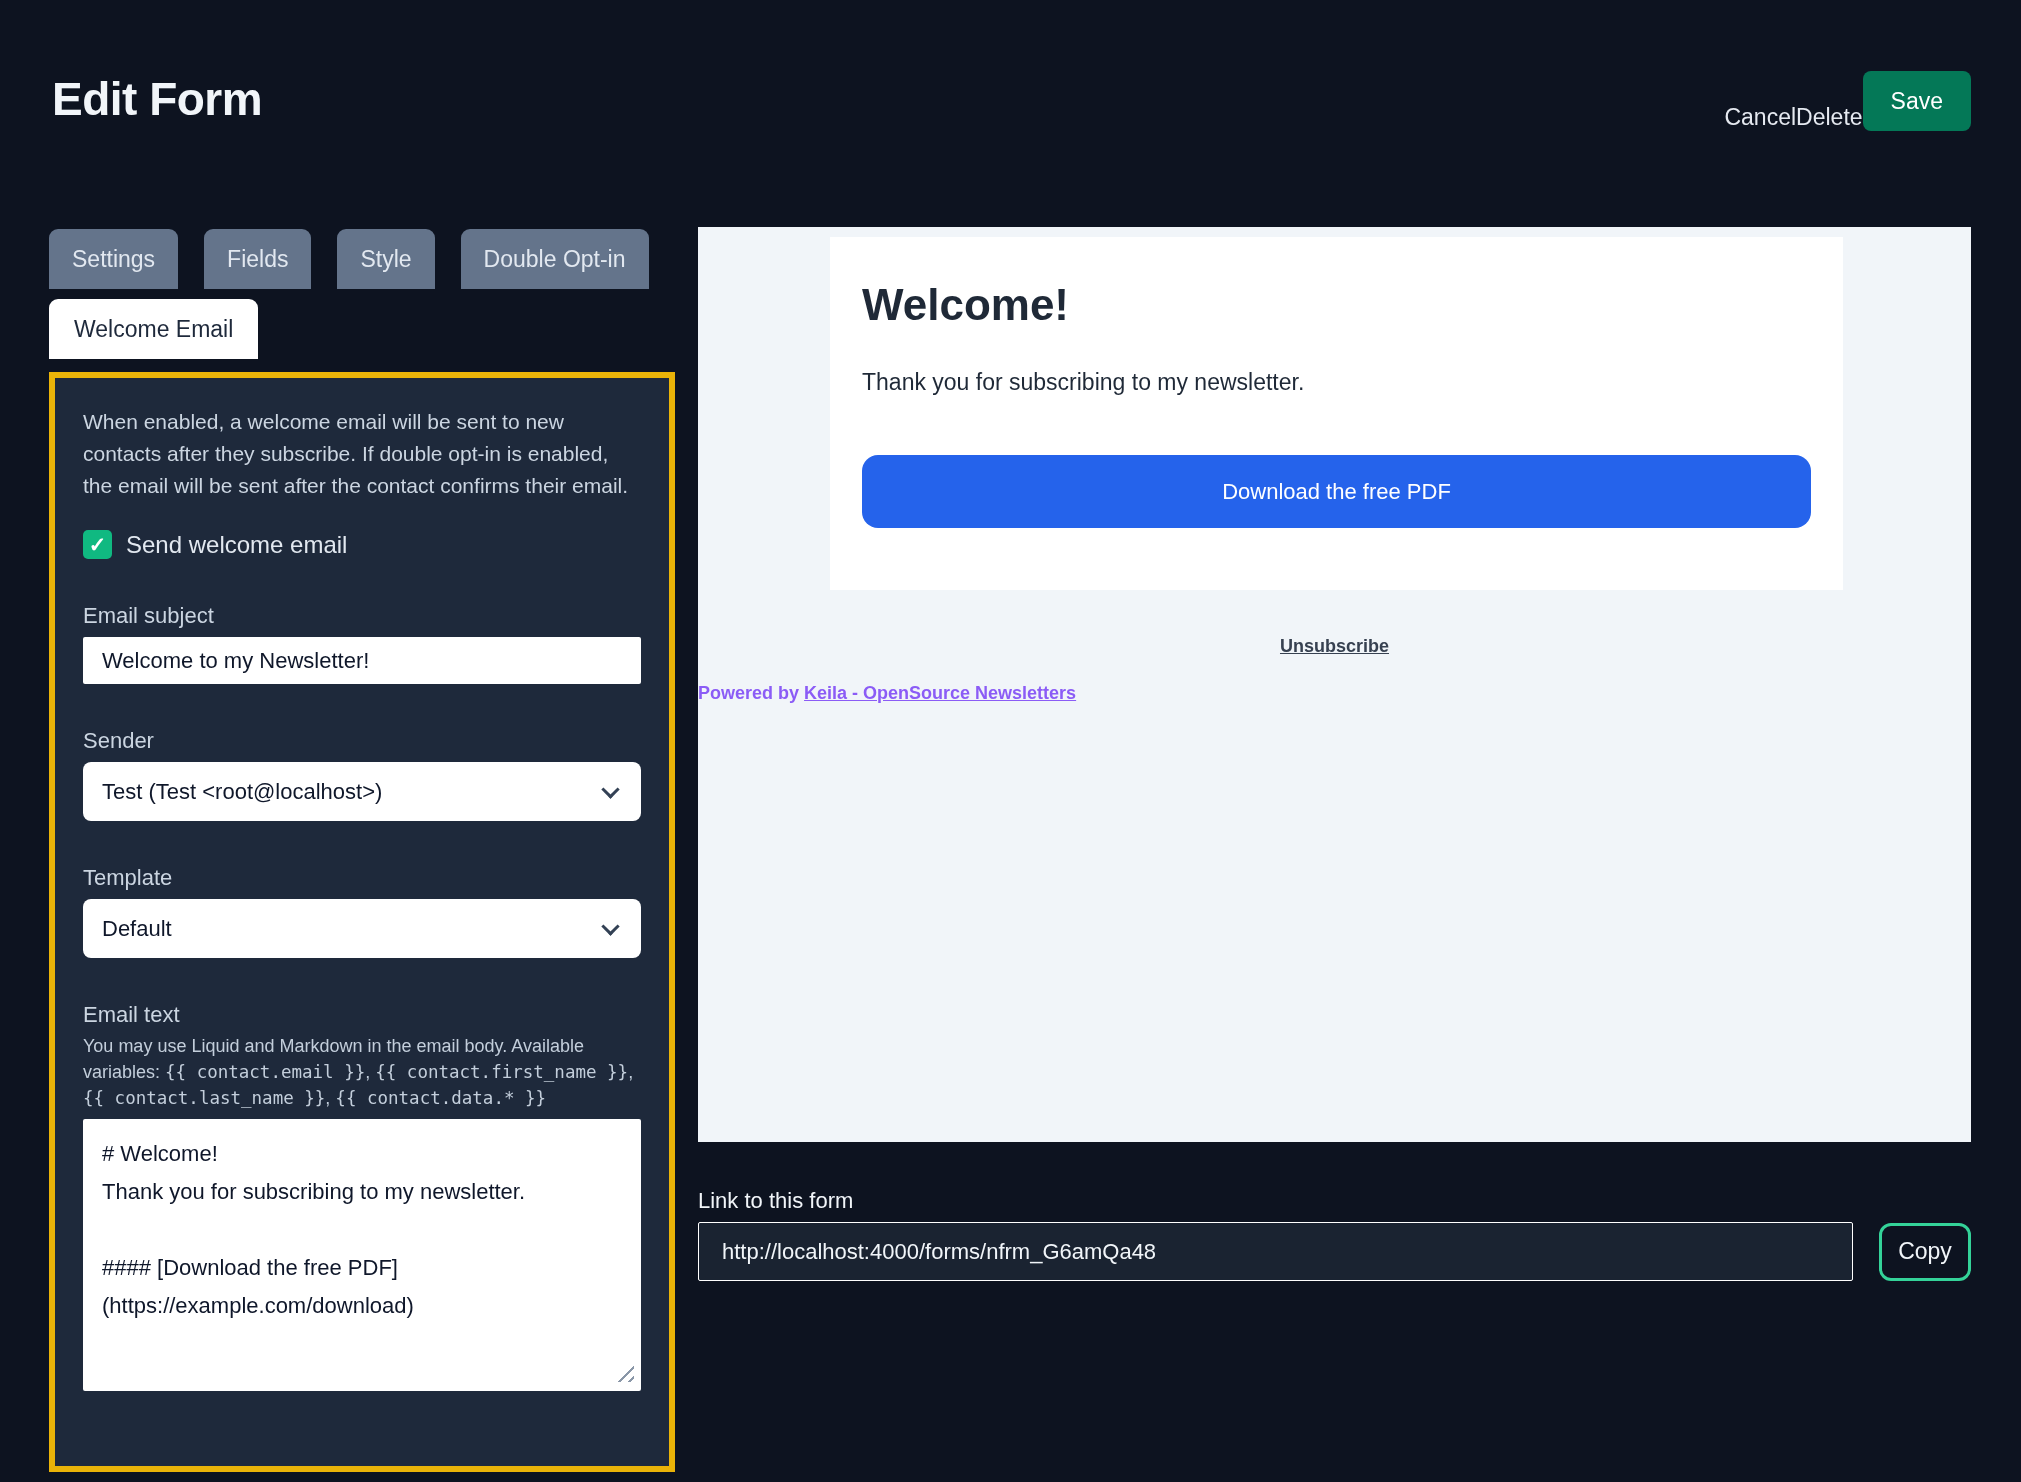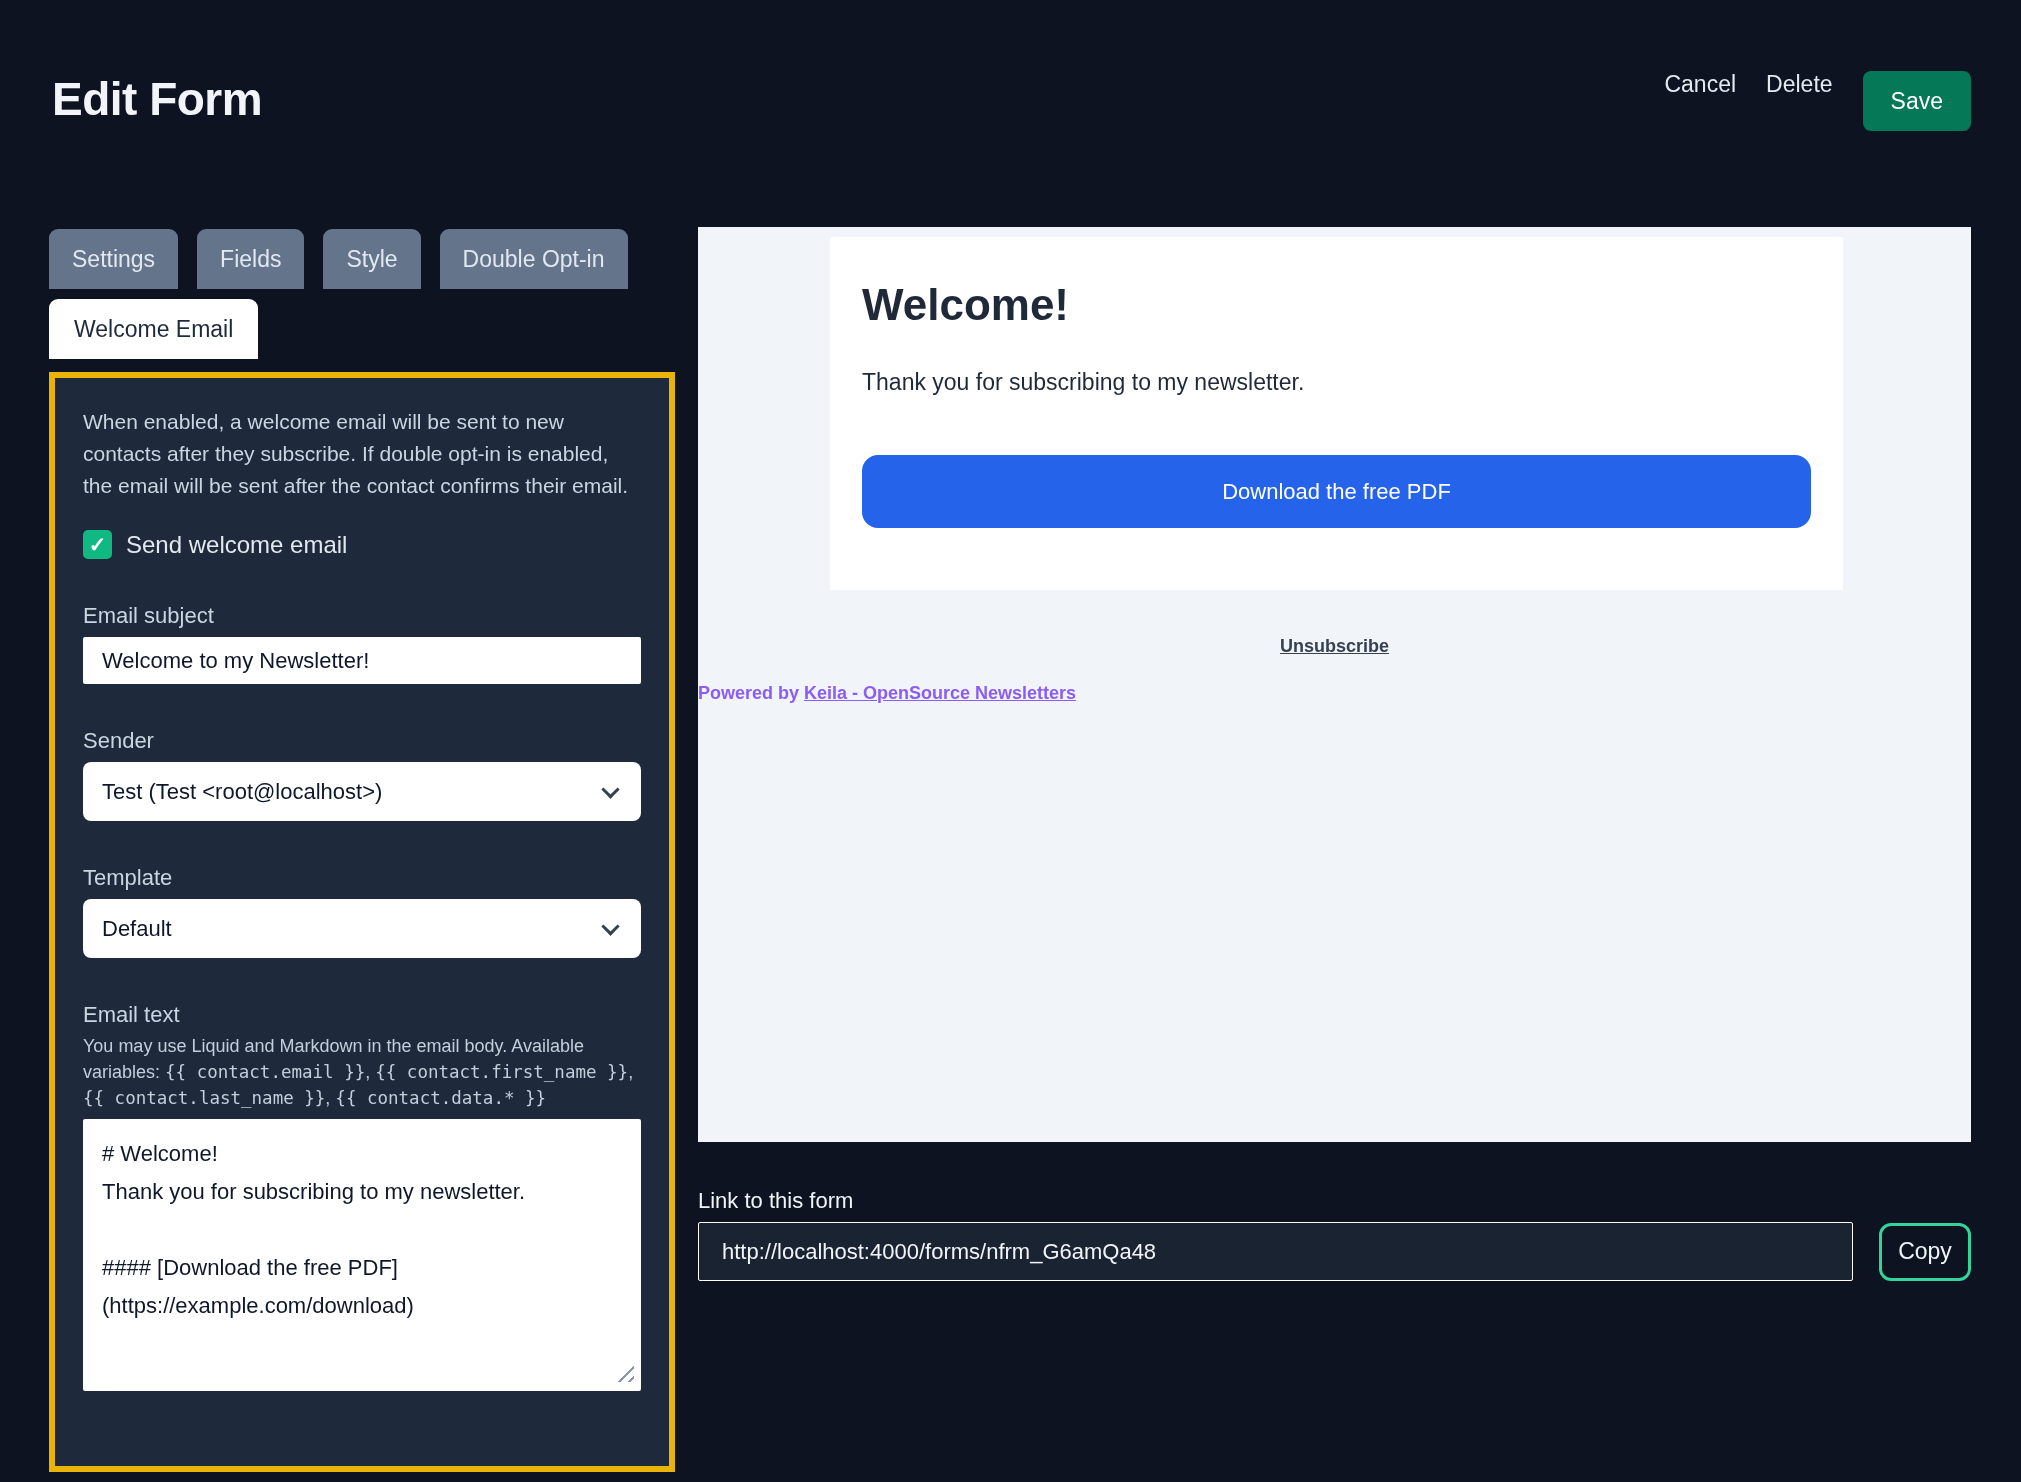--- a/index.html
+++ b/index.html
@@ -8,27 +8,27 @@
     --primary-blue:#2563eb;
     --copy-border-green:#34d399;
   }
   *{box-sizing:border-box;margin:0;padding:0;}
   html,body{background:#0d1320;}
   body{font-family:"Liberation Sans", sans-serif;}
   .app{position:relative;width:2021px;height:1482px;background:#0d1320;overflow:hidden;}
 
   
   .page-title{position:absolute;left:52px;top:72px;font-size:46px;font-weight:700;color:#f1f5f9;letter-spacing:-0.5px;}
-  .header-actions{position:absolute;right:50px;top:71px;height:60px;display:flex;align-items:flex-start;gap:30px;}
+  .header-actions{position:absolute;right:50px;top:71px;height:60px;display:flex;align-items:flex-end;}
   .text-btn{font-size:23px;color:#e5e9f0;cursor:pointer;background:none;border:none;font-family:inherit;}
   .save-btn{height:60px;padding:0 28px;background:var(--save-green);color:#ffffff;font-size:23px;border:none;border-radius:8px;font-family:inherit;cursor:pointer;}
 
   
   .left-col{position:absolute;left:49px;top:229px;width:626px;}
-  .tabs-row{display:flex;gap:19px;}
+  .tabs-row{display:flex;gap:26px;}
   .tab{height:60px;line-height:60px;padding:0 23px;background:#64748b;color:#e2e8f0;font-size:23px;border-radius:9px 9px 0 0;cursor:pointer;white-space:nowrap;}
   .active-tab{display:inline-block;height:60px;line-height:60px;padding:0 25px;margin-top:10px;background:#ffffff;color:#1e293b;font-size:23px;border-radius:9px 9px 0 0;cursor:pointer;}
   .panel{width:626px;height:1100px;background:#1e293b;border:6px solid #eab308;padding:28px;margin-top:13px;}
   .panel .description{font-size:21px;line-height:32px;color:#cbd5e1;}
   .check-row{margin-top:28px;display:flex;align-items:center;gap:14px;cursor:pointer;}
   .checkbox{width:29px;height:29px;border-radius:5px;background:#ffffff;display:flex;align-items:center;justify-content:center;}
   .checkbox.checked{background:var(--accent-green);}
   .checkbox .check-mark{display:none;color:#ffffff;font-size:21px;font-weight:700;line-height:1;}
   .checkbox.checked .check-mark{display:block;}
   .check-row .check-label{font-size:24px;color:#e2e8f0;}

